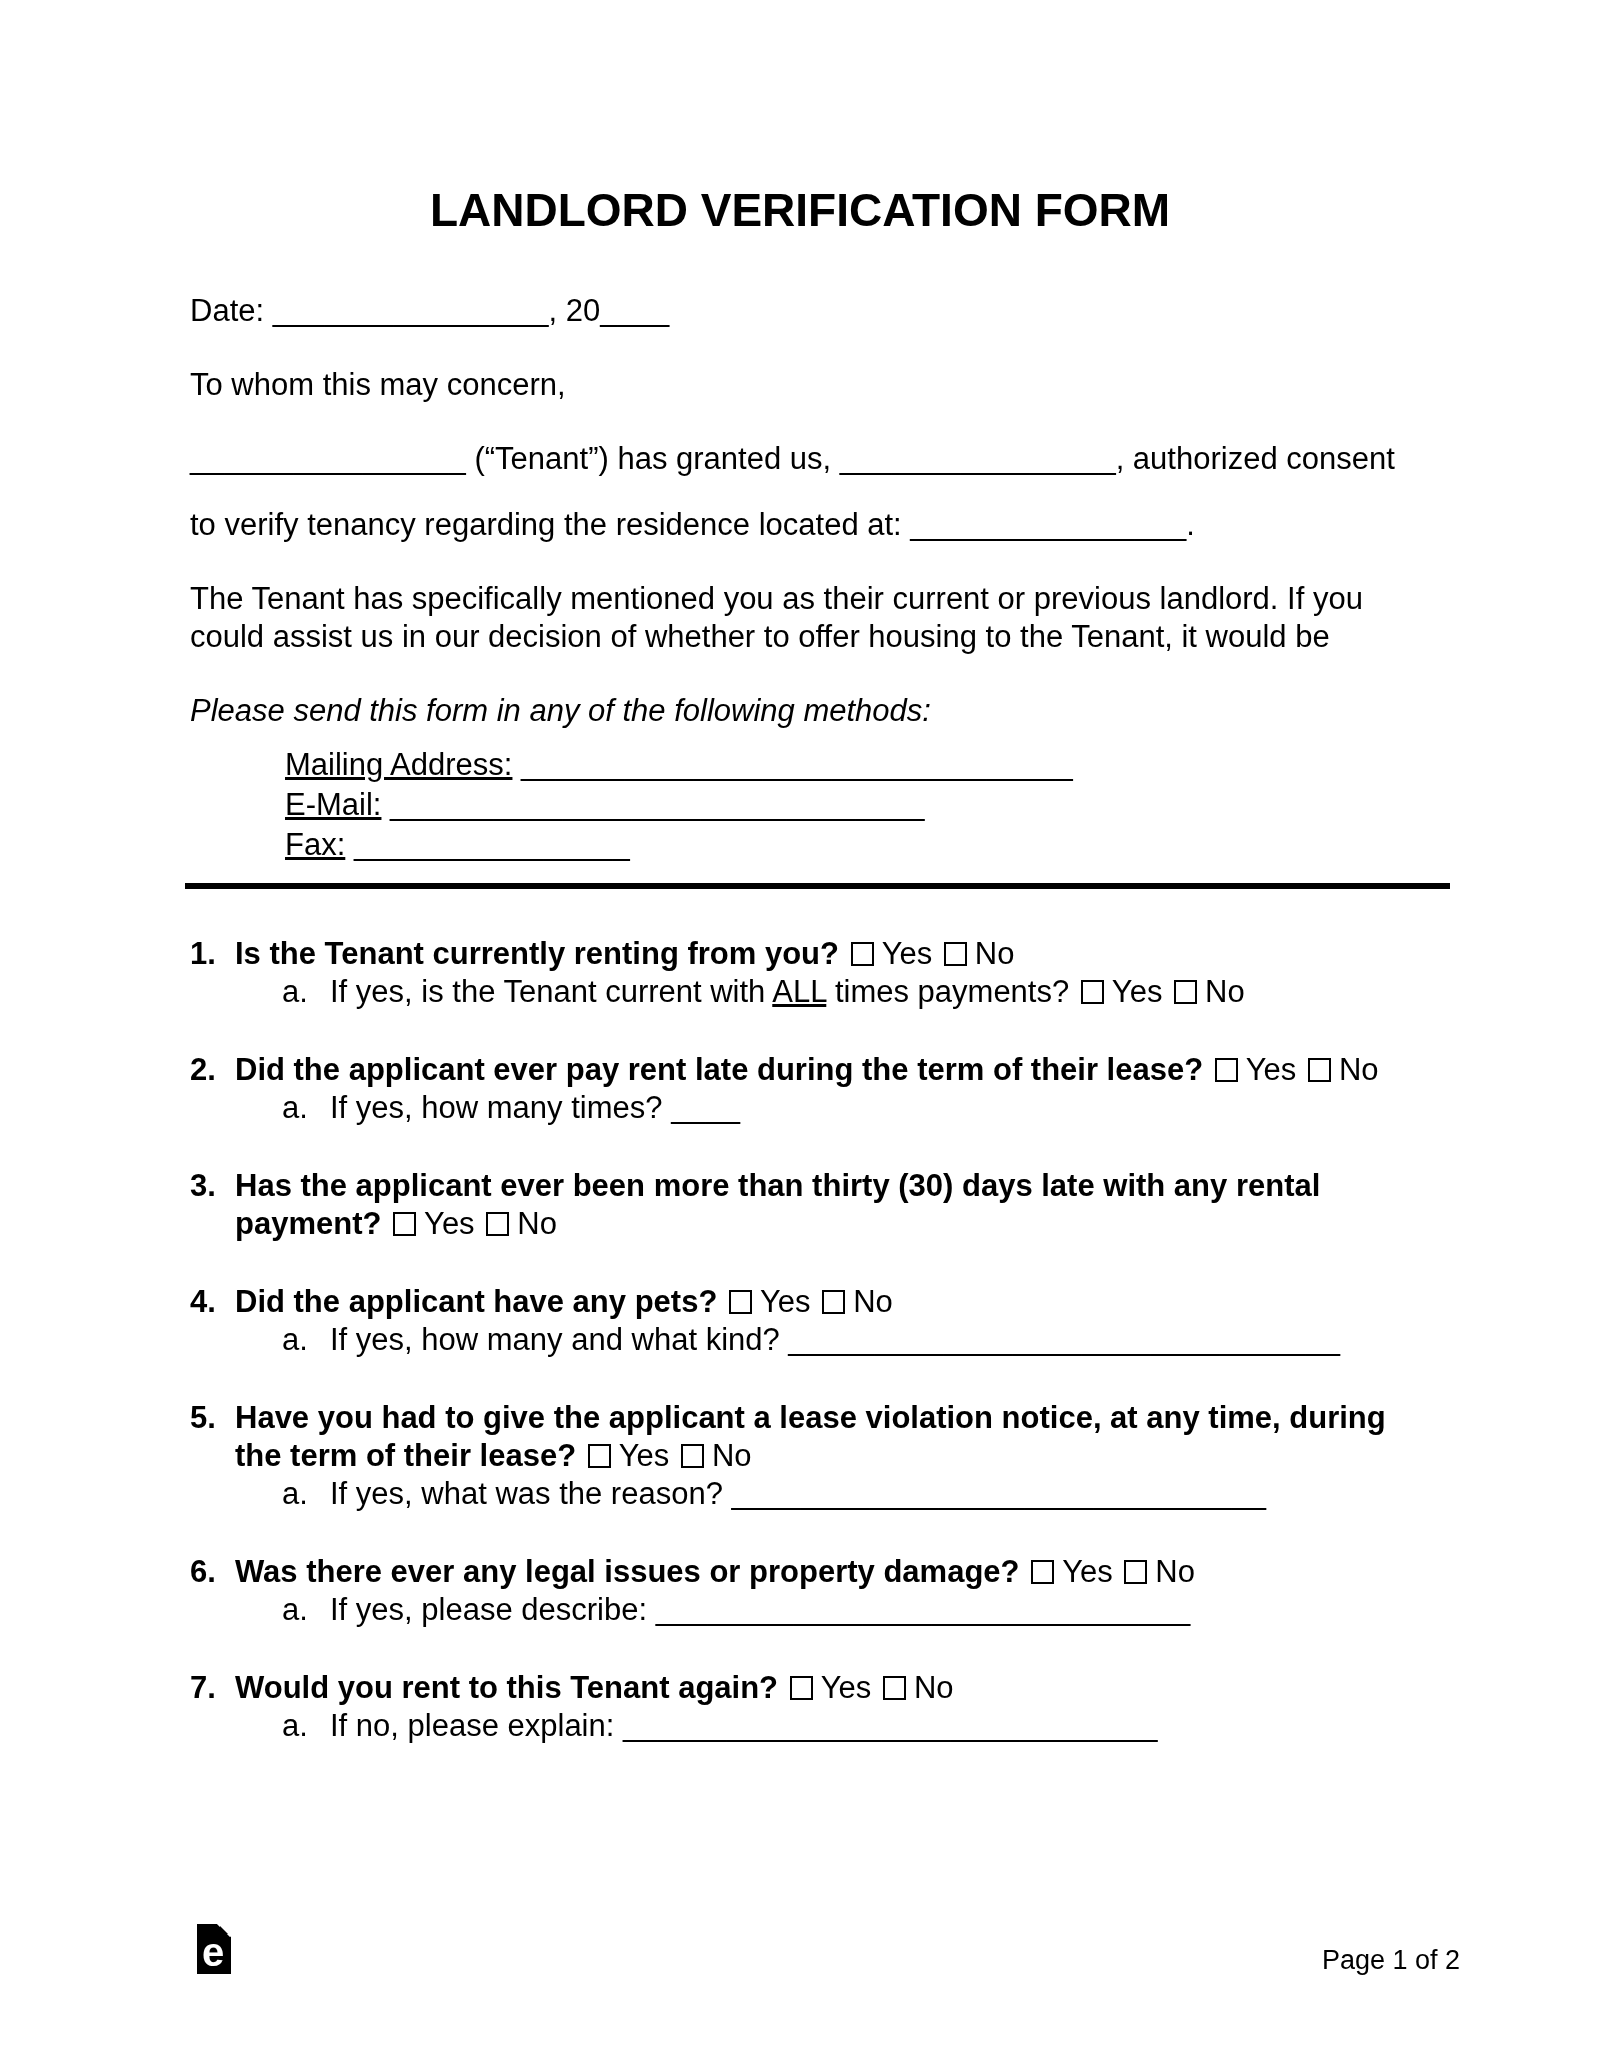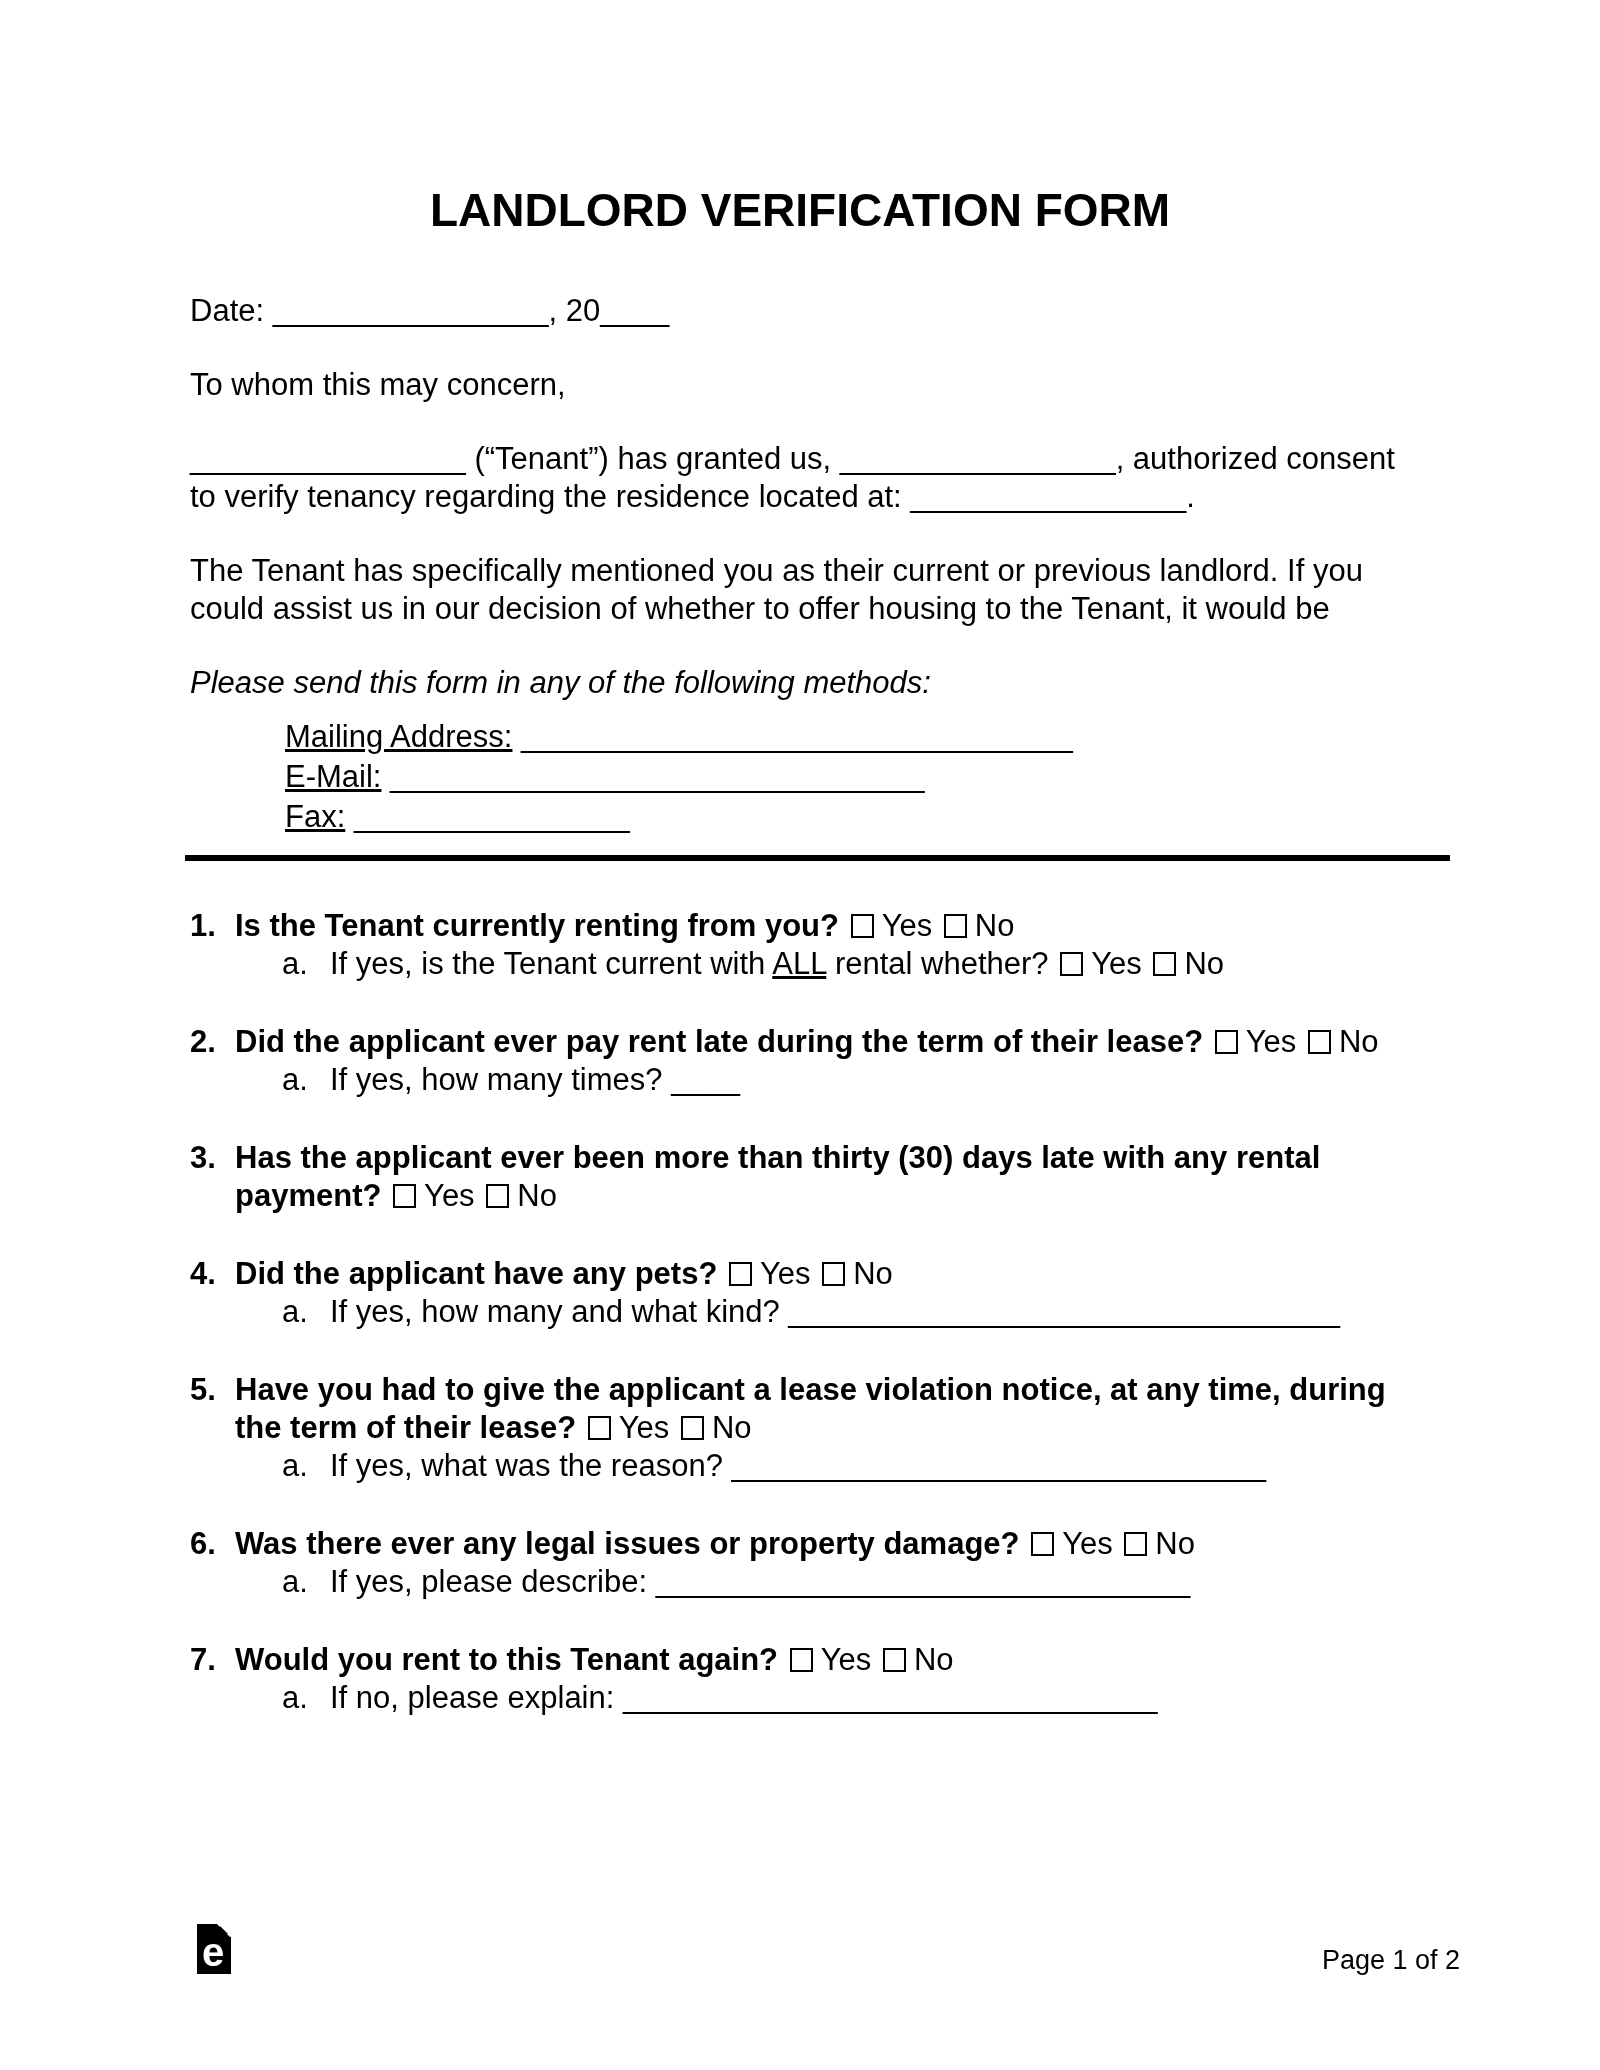--- a/index.html
+++ b/index.html
@@ -12,21 +12,21 @@
     overflow:hidden;
     border-radius:6px;
   }
   .content{position:absolute;left:190px;top:185px;width:1220px;}
   .doc-title{
     font-size:46px;line-height:50px;font-weight:bold;
     text-align:center;margin:0 0 57px 0;white-space:nowrap;
   }
   .block{margin:0 0 36px 0;}
   .nowrap{white-space:nowrap;}
-  .intro-line{white-space:nowrap;}
+  .intro-line{white-space:nowrap;margin-top:28px;}
   .methods-intro{margin-bottom:15px;font-style:italic;}
   .methods{margin-left:95px;}
   .method{line-height:40px;white-space:nowrap;}
   .mlabel{text-decoration:underline;}
   .divider{
     height:6px;background:#000;border:none;
     width:1265px;margin:18px 0 46px -5px;
   }
   .questions-intro{margin-bottom:35px;}
   .question{position:relative;padding-left:45px;font-weight:bold;margin:0 0 40px 0;}
@@ -79,21 +79,21 @@
 
     <div class="divider"></div>
 
 
     <div class="question">
       <span class="qnum">1.</span>
       <span>Is the Tenant currently renting from you?</span>
       <span class="yesno"><span class="cb"></span><span>Yes</span> <span class="cb"></span><span>No</span></span>
       <div class="sub">
         <span class="sletter">a.</span>
-        <span>If yes, is the Tenant current with </span><span class="u">ALL</span><span> rental whether?</span>
+        <span>If yes, is the Tenant current with </span><span class="u">ALL</span><span> times payments?</span>
         <span class="yesno"><span class="cb"></span><span>Yes</span> <span class="cb"></span><span>No</span></span>
       </div>
     </div>
 
     <div class="question">
       <span class="qnum">2.</span>
       <span>Did the applicant ever pay rent late during the term of their lease?</span>
       <span class="yesno"><span class="cb"></span><span>Yes</span> <span class="cb"></span><span>No</span></span>
       <div class="sub">
         <span class="sletter">a.</span>

